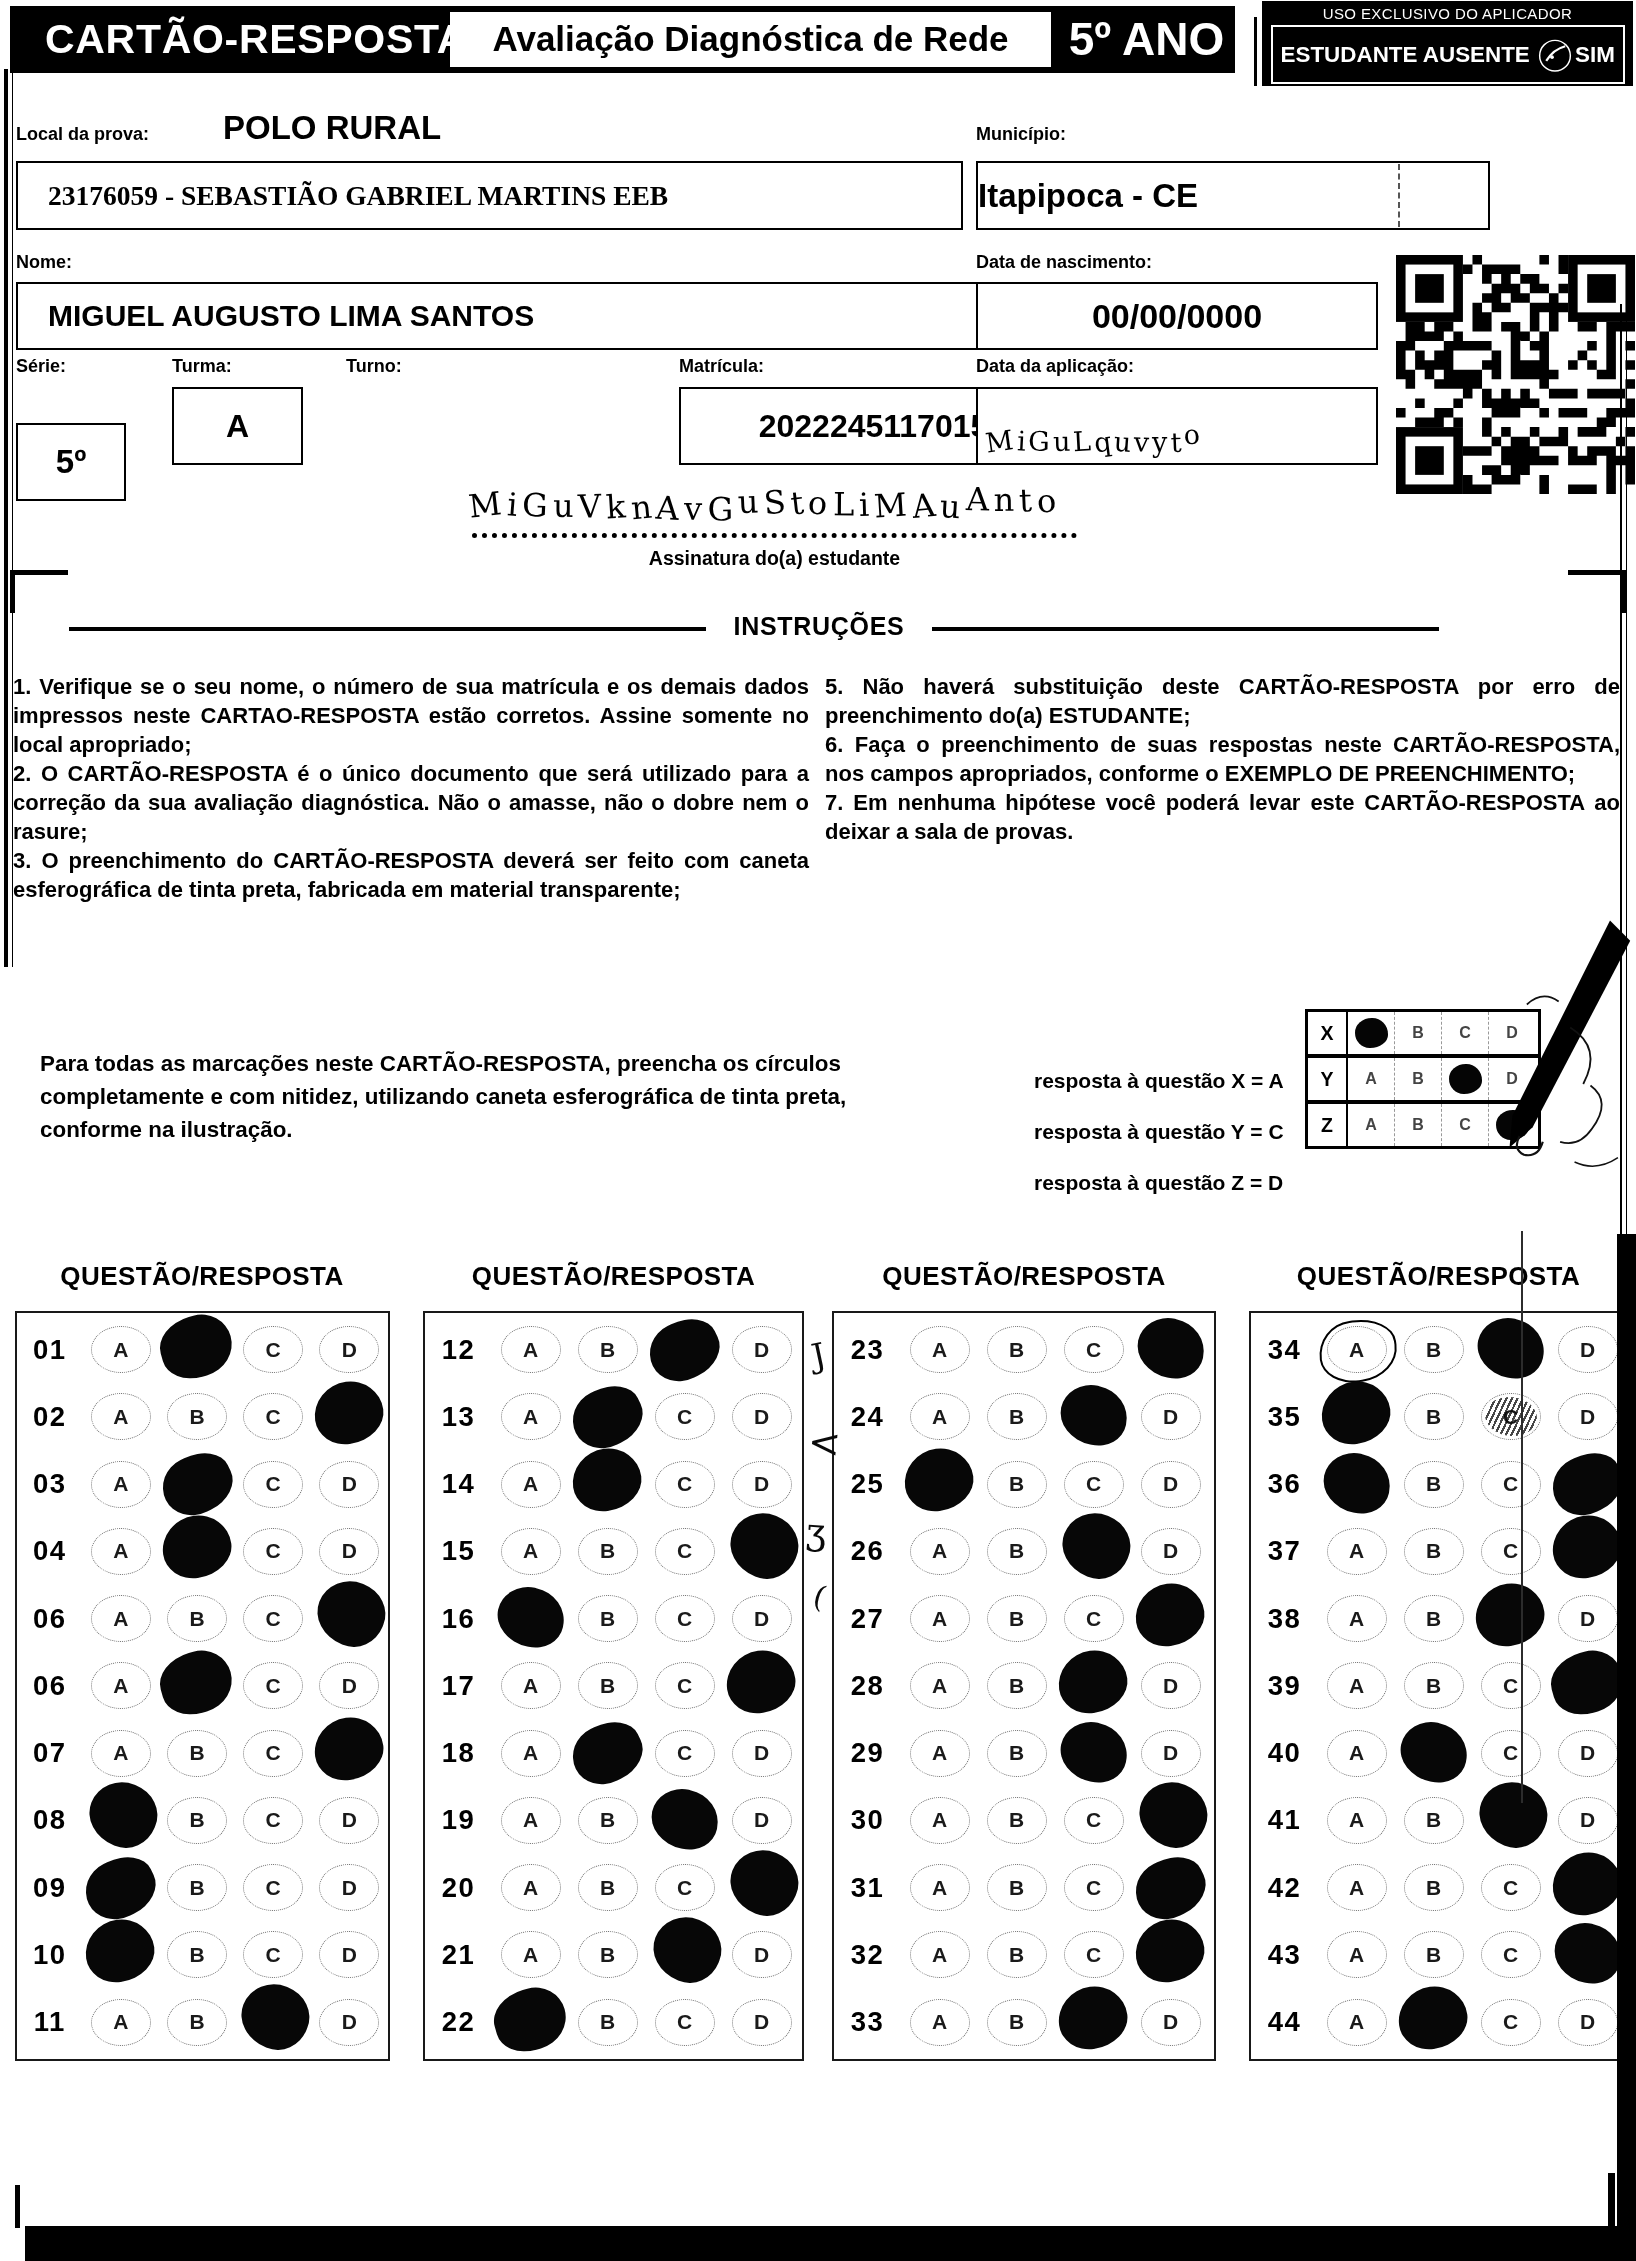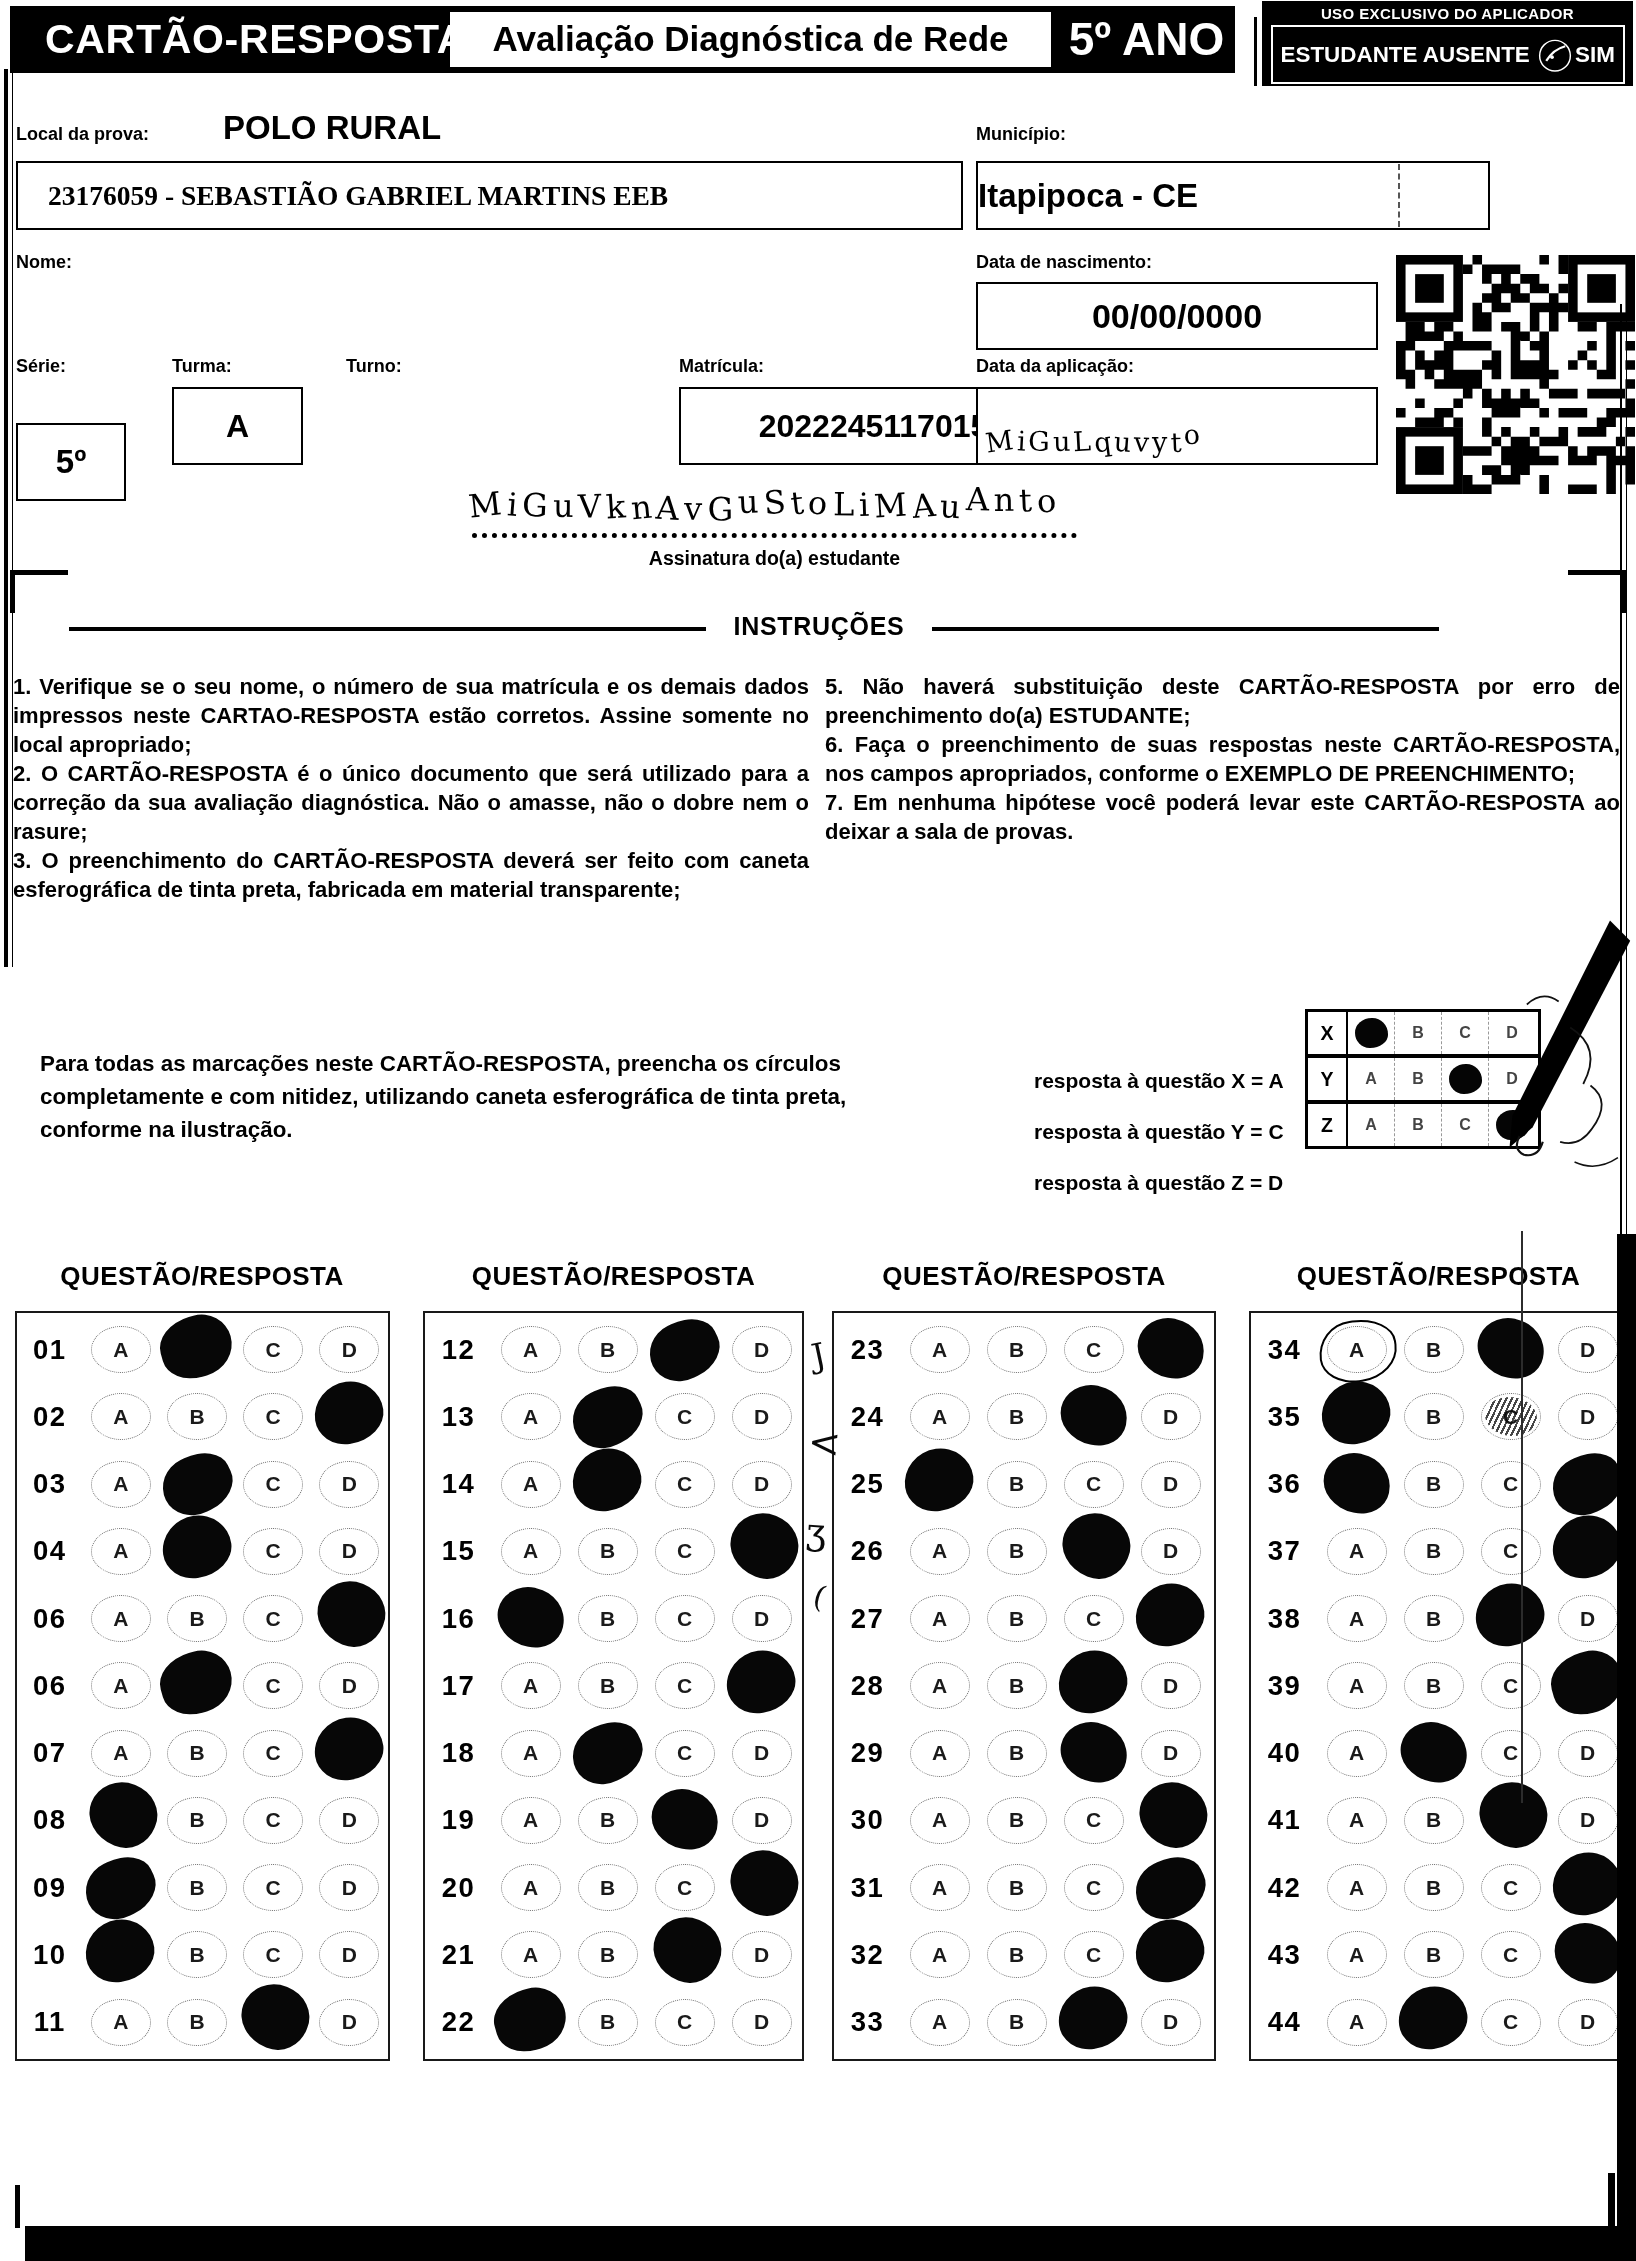--- a/index.html
+++ b/index.html
@@ -8,21 +8,21 @@
   
   .band{position:absolute;left:10px;top:5.8px;width:1225px;height:67px;background:#000;}
   .band-title{position:absolute;left:35px;top:0;height:67px;display:flex;align-items:center;
               color:#fff;font-size:41px;font-weight:bold;letter-spacing:0.7px;}
   .subtitle-box{position:absolute;left:440px;top:5.8px;width:601px;height:55px;background:#fff;
                 display:flex;align-items:center;justify-content:center;font-size:35px;font-weight:bold;}
   .grade{position:absolute;left:1048px;top:0;width:177px;height:67px;display:flex;align-items:center;
          justify-content:center;color:#fff;font-size:46px;font-weight:bold;}
   .hdr-sep{position:absolute;left:1254px;top:17.4px;width:2.9px;height:69px;background:#000;}
   .aplicador{position:absolute;left:1262px;top:1.4px;width:371px;height:85px;background:#000;color:#fff;}
-  .uso{width:100%;text-align:center;font-size:15px;font-weight:bold;padding-top:3.6px;letter-spacing:0.4px;}
+  .uso{width:100%;text-align:center;font-size:15px;font-weight:normal;padding-top:3.6px;letter-spacing:0.4px;}
   .ausente-box{position:absolute;left:8.7px;top:24px;width:350px;height:55px;border:2.2px solid #fff;
                display:flex;align-items:center;justify-content:center;font-size:22.4px;font-weight:bold;}
   .pen-circle{width:38px;height:38px;margin:0 1.4px 0 5.8px;}
   
   .lbl{position:absolute;font-size:18px;font-weight:bold;}
   .bigval{position:absolute;font-weight:bold;}
   .fbox{position:absolute;border:2.9px solid #000;display:flex;align-items:center;font-weight:bold;background:#fff;}
   .dash-split:after{content:"";position:absolute;right:88px;top:1.4px;bottom:1.4px;border-left:2.2px dashed #555;}
   .qr-wrap{position:absolute;left:1396px;top:255px;width:239px;height:239px;}
   
@@ -101,20 +101,21 @@
   </div>
 
   <div class="lbl" style="left:16px;top:124px;">Local da prova:</div>
   <div class="bigval" style="left:223px;top:109px;font-size:33px;">POLO RURAL</div>
   <div class="fbox" style="left:16px;top:161px;width:913px;height:65px;font-size:27.5px;padding-left:30px;font-family:Liberation Serif, serif;">23176059 - SEBASTIÃO GABRIEL MARTINS EEB</div>
 
   <div class="lbl" style="left:976px;top:124px;">Município:</div>
   <div class="fbox dash-split" style="left:976px;top:161px;width:510px;height:65px;font-size:33px;">Itapipoca - CE</div>
 
   <div class="lbl" style="left:16px;top:252px;">Nome:</div>
+  <div class="fbox" style="left:16px;top:282px;width:1050px;height:64px;font-size:30px;padding-left:30px;">MIGUEL AUGUSTO LIMA SANTOS</div>
 
   <div class="lbl" style="left:976px;top:252px;">Data de nascimento:</div>
   <div class="fbox" style="left:976px;top:282px;width:398px;height:64px;font-size:34px;justify-content:center;">00/00/0000</div>
 
   <div class="qr-wrap"><svg id="qr" width="239" height="239" viewBox="0 0 25 25">
         <rect width="25" height="25" fill="#fff"></rect>
         <path d="M8 0h1v1h-1zM15 0h1v1h-1zM17 0h1v1h-1zM7 1h1v1h-1zM9 1h1v1h-1zM10 1h1v1h-1zM11 1h1v1h-1zM12 1h1v1h-1zM17 1h1v1h-1zM9 2h1v1h-1zM11 2h1v1h-1zM13 2h1v1h-1zM14 2h1v1h-1zM10 3h1v1h-1zM11 3h1v1h-1zM12 3h1v1h-1zM14 3h1v1h-1zM15 3h1v1h-1zM17 3h1v1h-1zM9 4h1v1h-1zM10 4h1v1h-1zM12 4h1v1h-1zM13 4h1v1h-1zM16 4h1v1h-1zM8 5h1v1h-1zM10 5h1v1h-1zM11 5h1v1h-1zM14 5h1v1h-1zM15 5h1v1h-1zM16 5h1v1h-1zM17 5h1v1h-1zM8 6h1v1h-1zM9 6h1v1h-1zM14 6h1v1h-1zM16 6h1v1h-1zM1 7h1v1h-1zM2 7h1v1h-1zM4 7h1v1h-1zM5 7h1v1h-1zM8 7h1v1h-1zM9 7h1v1h-1zM11 7h1v1h-1zM12 7h1v1h-1zM14 7h1v1h-1zM16 7h1v1h-1zM19 7h1v1h-1zM20 7h1v1h-1zM22 7h1v1h-1zM23 7h1v1h-1zM24 7h1v1h-1zM1 8h1v1h-1zM2 8h1v1h-1zM3 8h1v1h-1zM4 8h1v1h-1zM6 8h1v1h-1zM12 8h1v1h-1zM13 8h1v1h-1zM15 8h1v1h-1zM22 8h1v1h-1zM0 9h1v1h-1zM1 9h1v1h-1zM5 9h1v1h-1zM6 9h1v1h-1zM7 9h1v1h-1zM8 9h1v1h-1zM9 9h1v1h-1zM12 9h1v1h-1zM14 9h1v1h-1zM15 9h1v1h-1zM20 9h1v1h-1zM22 9h1v1h-1zM24 9h1v1h-1zM0 10h1v1h-1zM2 10h1v1h-1zM4 10h1v1h-1zM5 10h1v1h-1zM10 10h1v1h-1zM12 10h1v1h-1zM15 10h1v1h-1zM19 10h1v1h-1zM22 10h1v1h-1zM0 11h1v1h-1zM2 11h1v1h-1zM3 11h1v1h-1zM4 11h1v1h-1zM5 11h1v1h-1zM9 11h1v1h-1zM10 11h1v1h-1zM12 11h1v1h-1zM13 11h1v1h-1zM14 11h1v1h-1zM15 11h1v1h-1zM18 11h1v1h-1zM20 11h1v1h-1zM22 11h1v1h-1zM24 11h1v1h-1zM0 12h1v1h-1zM1 12h1v1h-1zM3 12h1v1h-1zM5 12h1v1h-1zM6 12h1v1h-1zM7 12h1v1h-1zM8 12h1v1h-1zM10 12h1v1h-1zM12 12h1v1h-1zM13 12h1v1h-1zM14 12h1v1h-1zM15 12h1v1h-1zM16 12h1v1h-1zM21 12h1v1h-1zM22 12h1v1h-1zM1 13h1v1h-1zM4 13h1v1h-1zM5 13h1v1h-1zM6 13h1v1h-1zM7 13h1v1h-1zM8 13h1v1h-1zM15 13h1v1h-1zM24 13h1v1h-1zM7 14h1v1h-1zM9 14h1v1h-1zM11 14h1v1h-1zM13 14h1v1h-1zM16 14h1v1h-1zM17 14h1v1h-1zM18 14h1v1h-1zM20 14h1v1h-1zM21 14h1v1h-1zM22 14h1v1h-1zM23 14h1v1h-1zM2 15h1v1h-1zM6 15h1v1h-1zM9 15h1v1h-1zM10 15h1v1h-1zM11 15h1v1h-1zM12 15h1v1h-1zM13 15h1v1h-1zM14 15h1v1h-1zM24 15h1v1h-1zM0 16h1v1h-1zM4 16h1v1h-1zM5 16h1v1h-1zM10 16h1v1h-1zM11 16h1v1h-1zM12 16h1v1h-1zM15 16h1v1h-1zM17 16h1v1h-1zM18 16h1v1h-1zM19 16h1v1h-1zM22 16h1v1h-1zM23 16h1v1h-1zM24 16h1v1h-1zM2 17h1v1h-1zM3 17h1v1h-1zM4 17h1v1h-1zM6 17h1v1h-1zM9 17h1v1h-1zM21 17h1v1h-1zM22 17h1v1h-1zM9 18h1v1h-1zM11 18h1v1h-1zM14 18h1v1h-1zM17 18h1v1h-1zM19 18h1v1h-1zM20 18h1v1h-1zM21 18h1v1h-1zM24 18h1v1h-1zM10 19h1v1h-1zM12 19h1v1h-1zM13 19h1v1h-1zM15 19h1v1h-1zM16 19h1v1h-1zM17 19h1v1h-1zM23 19h1v1h-1zM7 20h1v1h-1zM8 20h1v1h-1zM9 20h1v1h-1zM11 20h1v1h-1zM12 20h1v1h-1zM13 20h1v1h-1zM14 20h1v1h-1zM18 20h1v1h-1zM20 20h1v1h-1zM21 20h1v1h-1zM22 20h1v1h-1zM24 20h1v1h-1zM11 21h1v1h-1zM12 21h1v1h-1zM13 21h1v1h-1zM14 21h1v1h-1zM15 21h1v1h-1zM16 21h1v1h-1zM18 21h1v1h-1zM19 21h1v1h-1zM20 21h1v1h-1zM22 21h1v1h-1zM23 21h1v1h-1zM24 21h1v1h-1zM9 22h1v1h-1zM10 22h1v1h-1zM12 22h1v1h-1zM13 22h1v1h-1zM22 22h1v1h-1zM24 22h1v1h-1zM7 23h1v1h-1zM10 23h1v1h-1zM11 23h1v1h-1zM12 23h1v1h-1zM15 23h1v1h-1zM22 23h1v1h-1zM24 23h1v1h-1zM7 24h1v1h-1zM8 24h1v1h-1zM9 24h1v1h-1zM15 24h1v1h-1zM18 24h1v1h-1zM19 24h1v1h-1zM20 24h1v1h-1zM22 24h1v1h-1z" fill="#000"></path>
         <rect x="0" y="0" width="7" height="7" fill="#000"></rect>
         <rect x="1" y="1" width="5" height="5" fill="#fff"></rect>
         <rect x="2" y="2" width="3" height="3" fill="#000"></rect>

